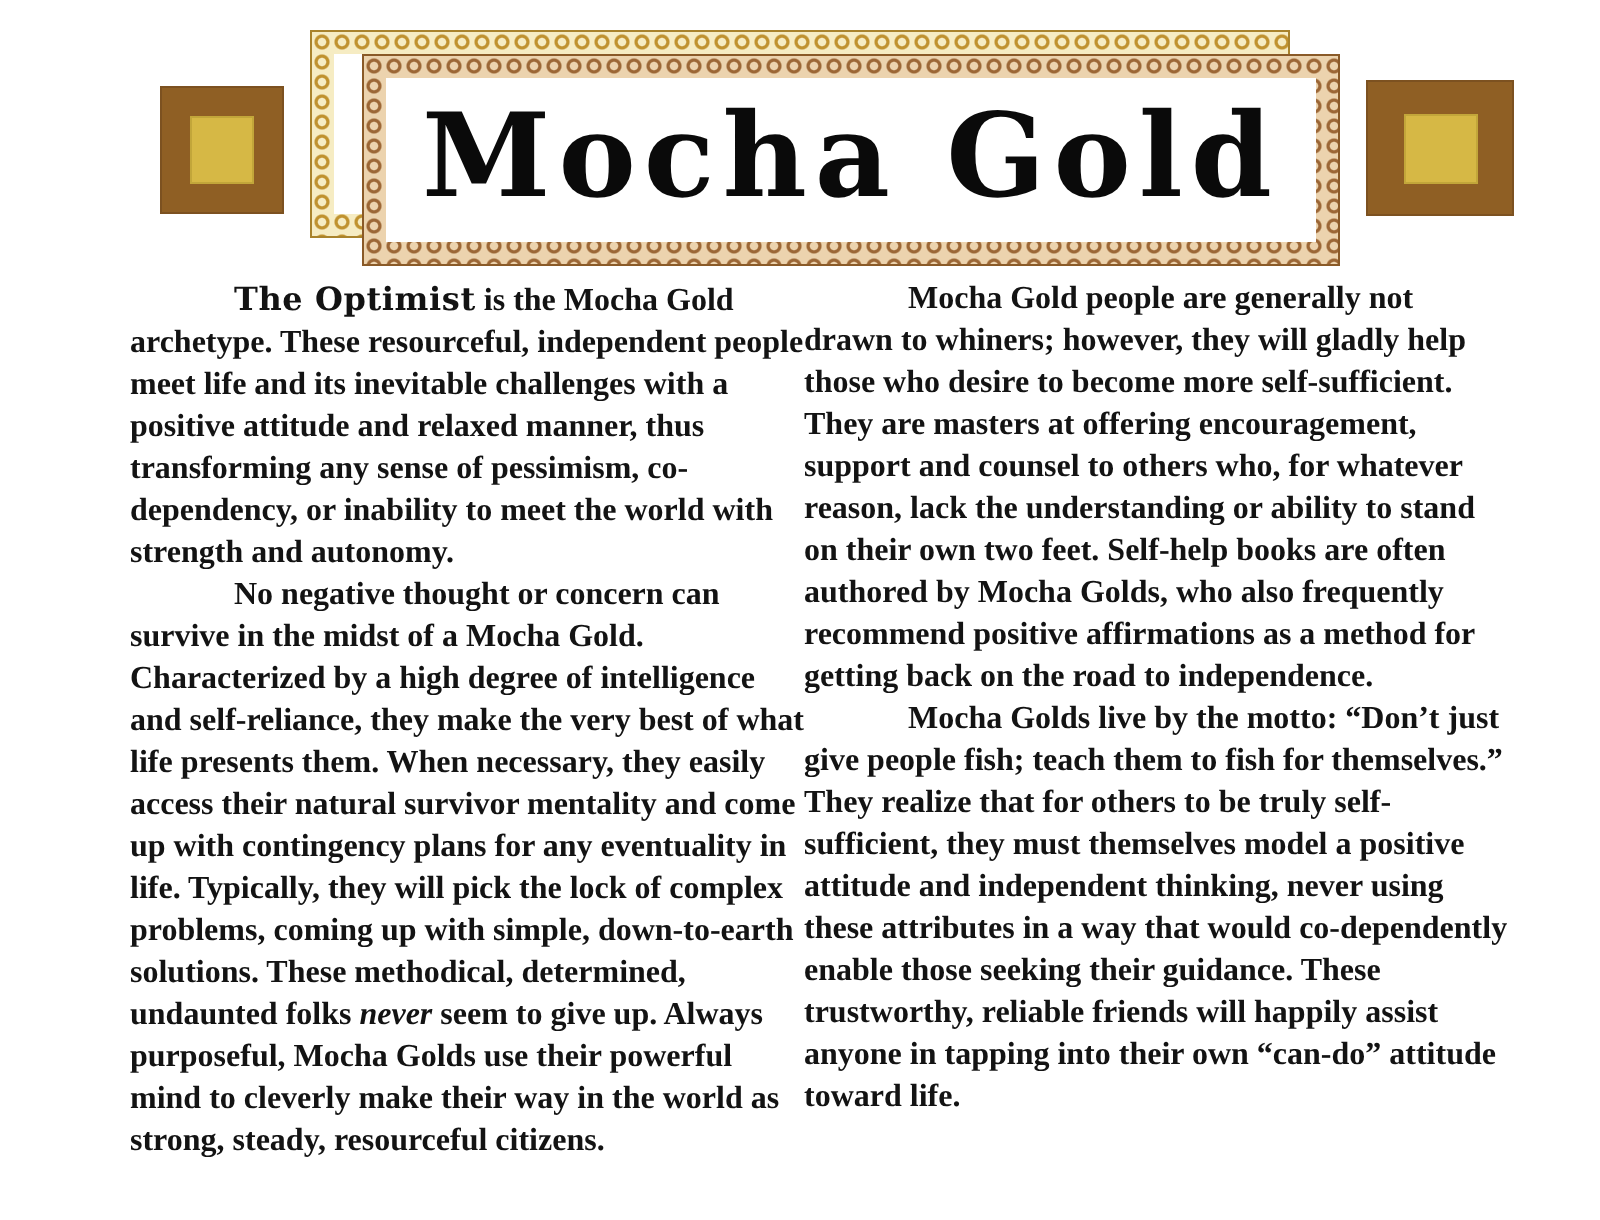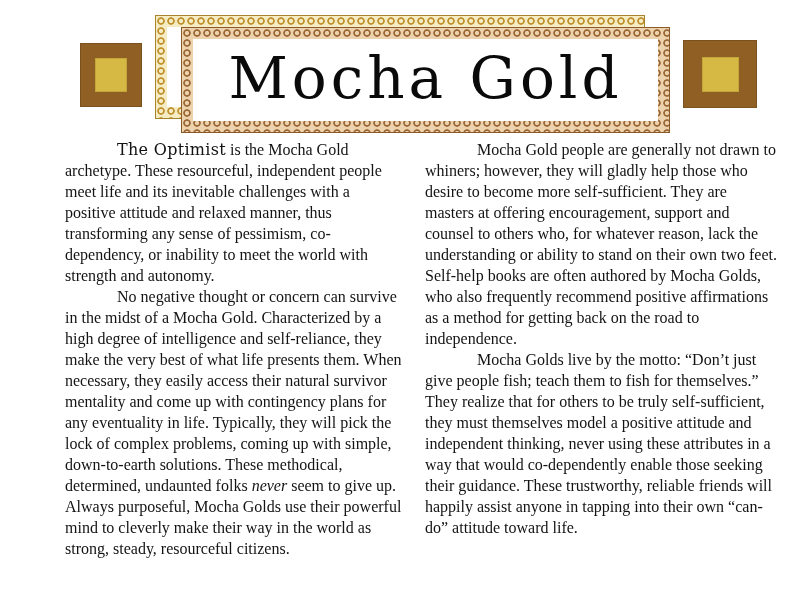--- a/index.html
+++ b/index.html
@@ -1,15 +1,15 @@
 <!DOCTYPE html>
 <html><head>
 <meta charset="utf-8">
 <style>
-  * { margin: 0; padding: 0; box-sizing: border-box; }
+  * { margin: 0; padding: 0; box-sizing: border-box; font-weight: bold; }
   html, body { background: #ffffff; }
   #page {
     position: relative;
     width: 800px;
     height: 610px;
     background: #ffffff;
     overflow: hidden;
     font-family: "Liberation Serif", serif;
   }
 
@@ -63,21 +63,20 @@
   .ornament-core { background: #d6b845; border: 1px solid #c2a63a; }
   .ornament-left  .ornament-core { width: 32px; height: 34px; }
   .ornament-right .ornament-core { width: 37px; height: 35px; }
 
   
   .content {
     position: absolute;
     left: 65px;
     top: 139px;
     display: flex;
-    gap: 23px;
     color: #131313;
   }
   .col { font-size: 16px; line-height: 21px; text-align: left; }
   .col-left  { width: 337px; }
   .col-right { width: 353px; }
   .col p { text-indent: 52px; margin: 0; }
   .lead-decor { font-family: "DejaVu Serif", serif; letter-spacing: 0.3px; }
   em { font-style: italic; }
 </style>
 </head>

